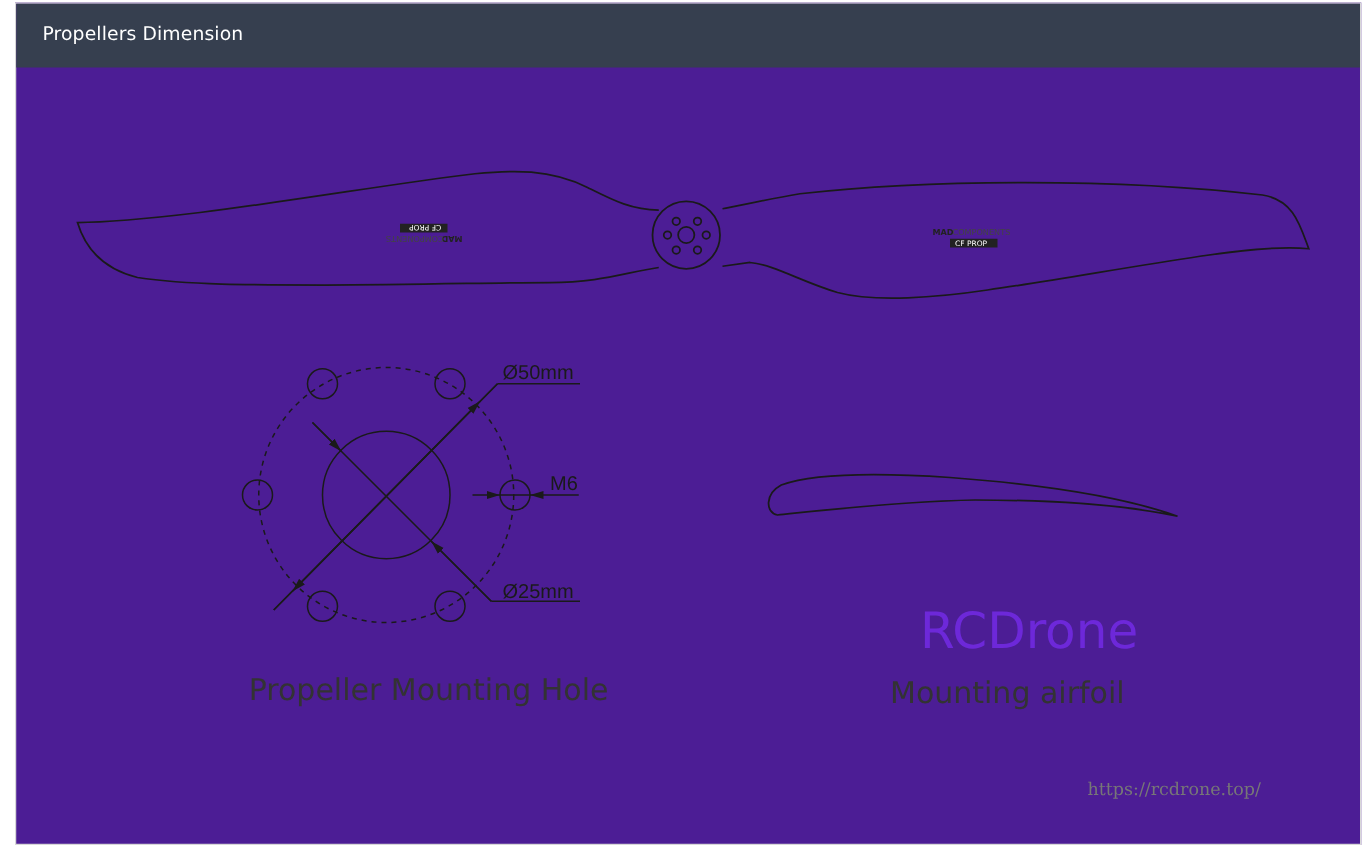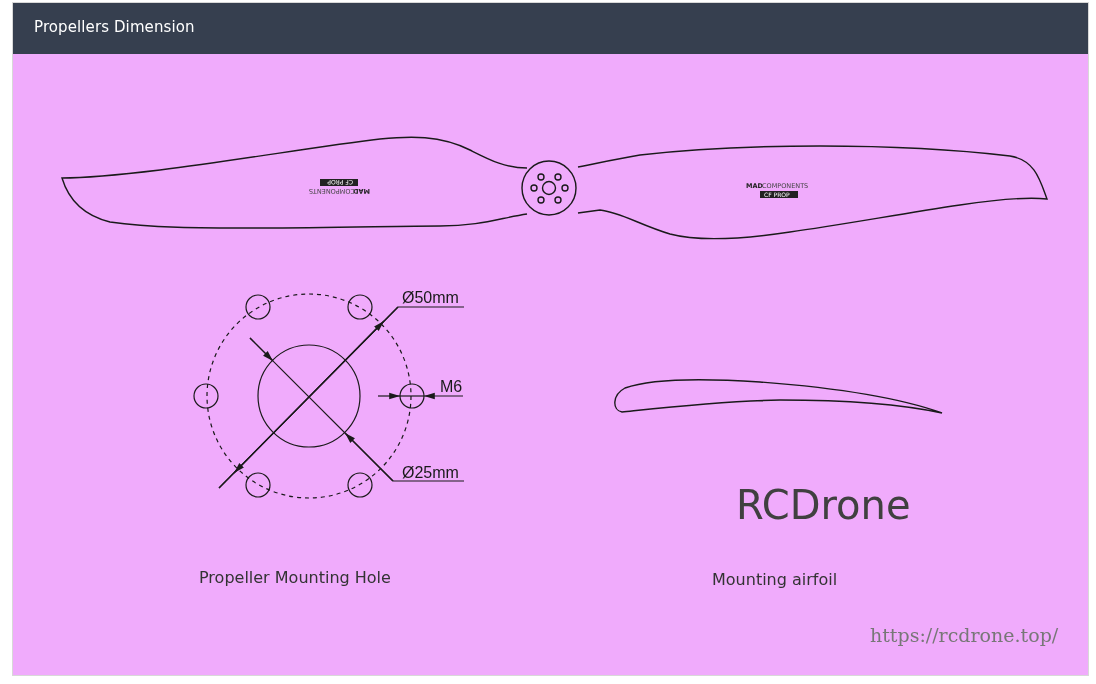--- a/index.html
+++ b/index.html
@@ -1,23 +1,23 @@
 <!DOCTYPE html>
 <html><head>
 <meta charset="utf-8">
 <style>
   html, body { margin:0; padding:0; background:#ffffff; }
   body { width:1096px; height:684px; position:relative; overflow:hidden; font-family:"DejaVu Sans", sans-serif; }
-  .panel { position:absolute; left:12px; top:2px; width:1077px; height:674px; border:1px solid #d8d8d8; box-sizing:border-box; background:#f0abfc; }
+  .panel { position:absolute; left:12px; top:2px; width:1077px; height:674px; border:1px solid #d8d8d8; box-sizing:border-box; background:#4c1d95; }
   .header { position:absolute; left:0; top:0; width:100%; height:51px; background:#363f4f; }
   .header-title { position:absolute; left:21px; top:15px; color:#ffffff; font-size:15px; font-family:"DejaVu Sans", sans-serif; letter-spacing:0.1px; }
   svg { position:absolute; left:0; top:0; }
-  .caption { position:absolute; font-family:"DejaVu Sans", sans-serif; color:#333; font-size:16px;margin-top:30px; }
-  .watermark { position:absolute; font-family:"DejaVu Sans", sans-serif; color:#404040; font-size:40px; }
-  .url { position:absolute; font-family:"DejaVu Serif", serif; color:#777; font-size:19px; }
+  .caption { position:absolute; font-family:"DejaVu Sans", sans-serif; color:#333; font-size:24px; }
+  .watermark { position:absolute; font-family:"DejaVu Sans", sans-serif; color:#6d28d9; font-size:40px; }
+  .url { position:absolute; font-family:"DejaVu Serif", serif; color:#777; font-size:14px; }
 </style>
 </head>
 <body>
 
 <div class="panel">
   <div class="header">
     <span class="header-title">Propellers Dimension</span>
   </div>
 </div>
 

